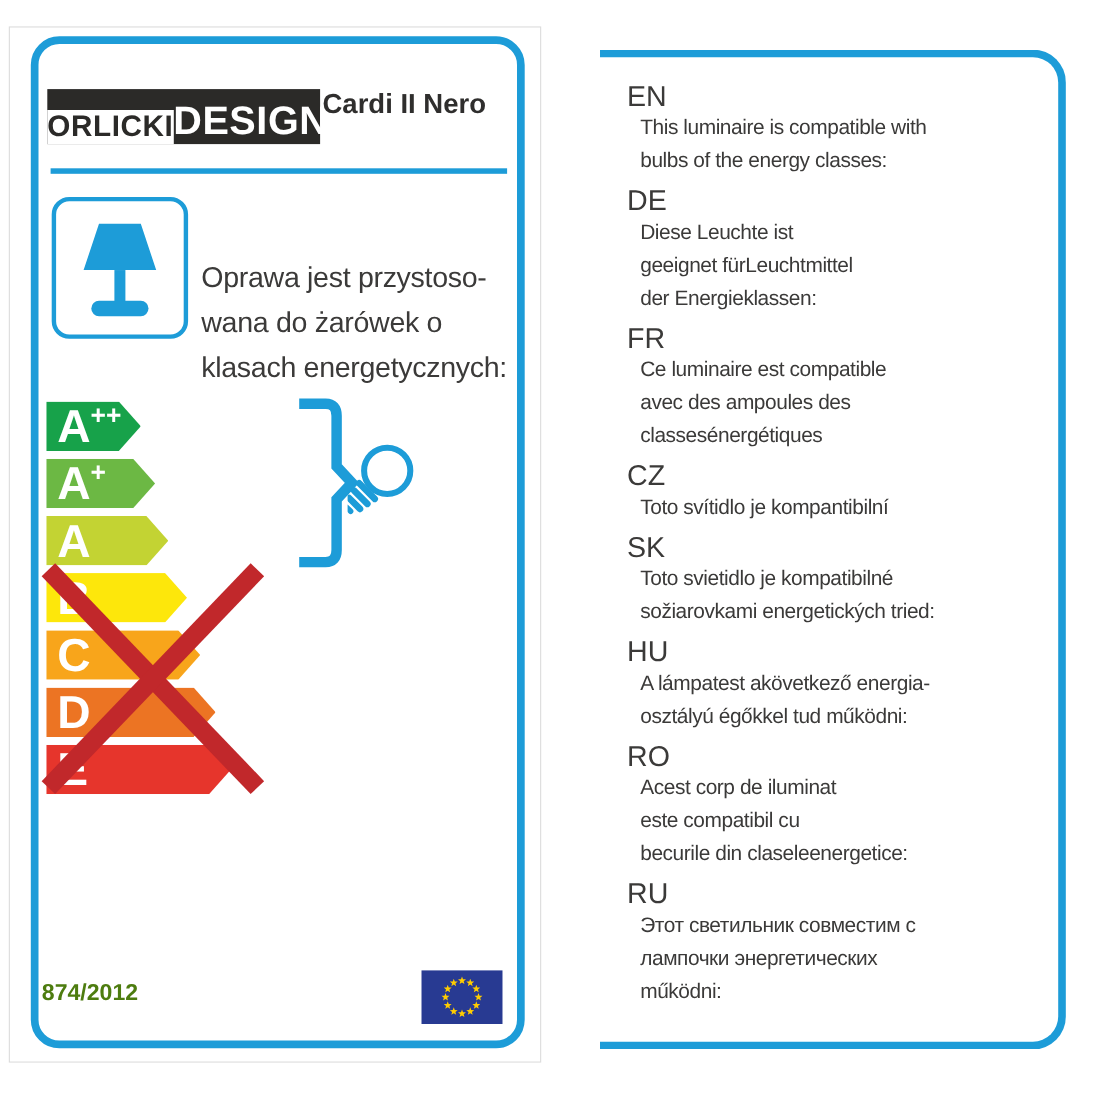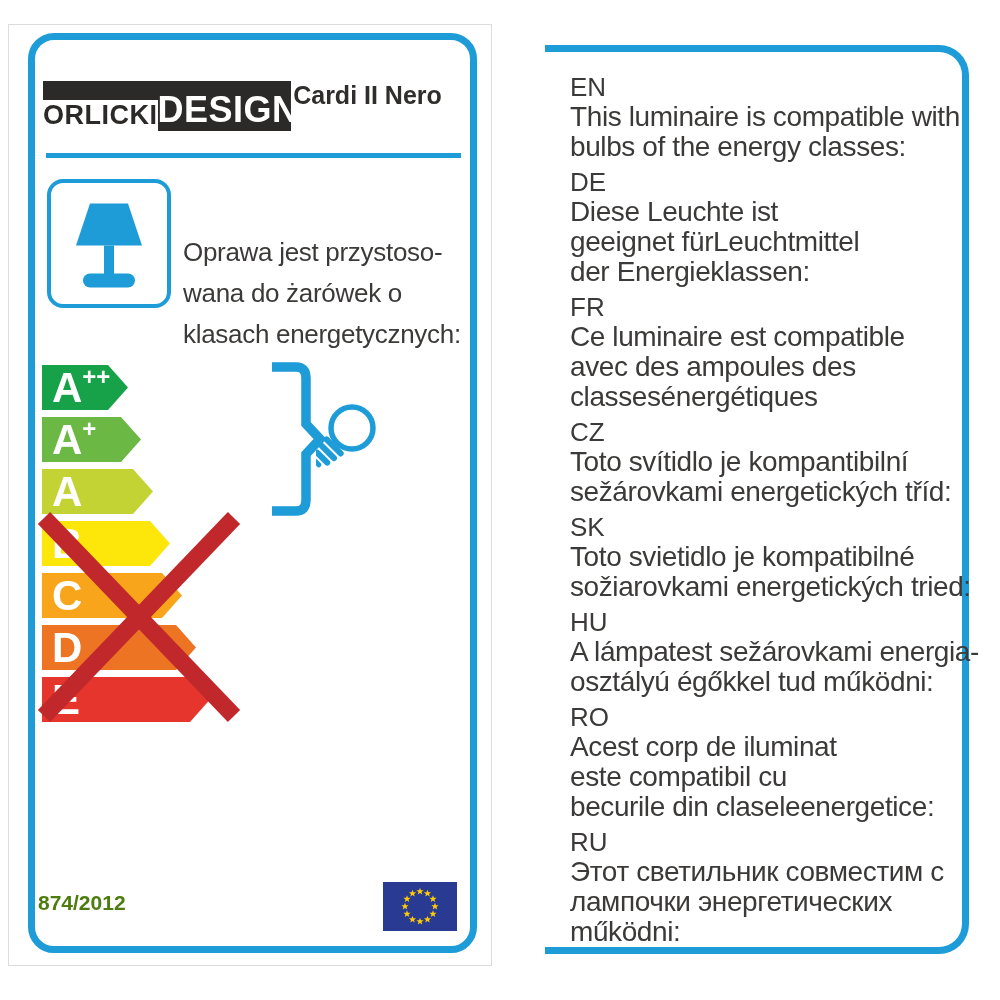--- a/index.html
+++ b/index.html
@@ -50,21 +50,21 @@
   .eu-flag{position:absolute;left:383px;top:882px;}
 
   
   .right-panel{position:absolute;left:545px;top:45px;width:424px;height:909px;background:#ffffff;
     border-top:7px solid var(--accent);border-right:7px solid var(--accent);border-bottom:7px solid var(--accent);
     border-radius:0 30px 30px 0;}
   .right-content{padding:20px 8px 0 25px;color:var(--text-dark);}
   .lang-section{margin-top:5px;}
   .lang-section:first-child{margin-top:0;}
   .lang-code{font-size:26px;line-height:30px;}
-  .lang-line{font-size:28px;line-height:30px;letter-spacing:-0.4px;white-space:nowrap;}
+  .lang-line{font-size:19px;line-height:30px;letter-spacing:-0.4px;white-space:nowrap;margin-left:12px;}
 </style>
 </head>
 <body>
 
 <div class="stage">
 
   <div class="left-card"></div>
 
   <div class="left-panel"></div>
 
@@ -180,30 +180,29 @@
         </div>
         <div class="lang-section">
           <div class="lang-code">FR</div>
           <div class="lang-line">Ce luminaire est compatible</div>
           <div class="lang-line">avec des ampoules des</div>
           <div class="lang-line">classesénergétiques</div>
         </div>
         <div class="lang-section">
           <div class="lang-code">CZ</div>
           <div class="lang-line">Toto svítidlo je kompantibilní</div>
-          <div class="lang-line">sežárovkami energetických tříd:</div>
         </div>
         <div class="lang-section">
           <div class="lang-code">SK</div>
           <div class="lang-line">Toto svietidlo je kompatibilné</div>
           <div class="lang-line">sožiarovkami energetických tried:</div>
         </div>
         <div class="lang-section">
           <div class="lang-code">HU</div>
-          <div class="lang-line">A lámpatest sežárovkami energia-</div>
+          <div class="lang-line">A lámpatest akövetkező energia-</div>
           <div class="lang-line">osztályú égőkkel tud működni:</div>
         </div>
         <div class="lang-section">
           <div class="lang-code">RO</div>
           <div class="lang-line">Acest corp de iluminat</div>
           <div class="lang-line">este compatibil cu</div>
           <div class="lang-line">becurile din claseleenergetice:</div>
         </div>
         <div class="lang-section">
           <div class="lang-code">RU</div>

